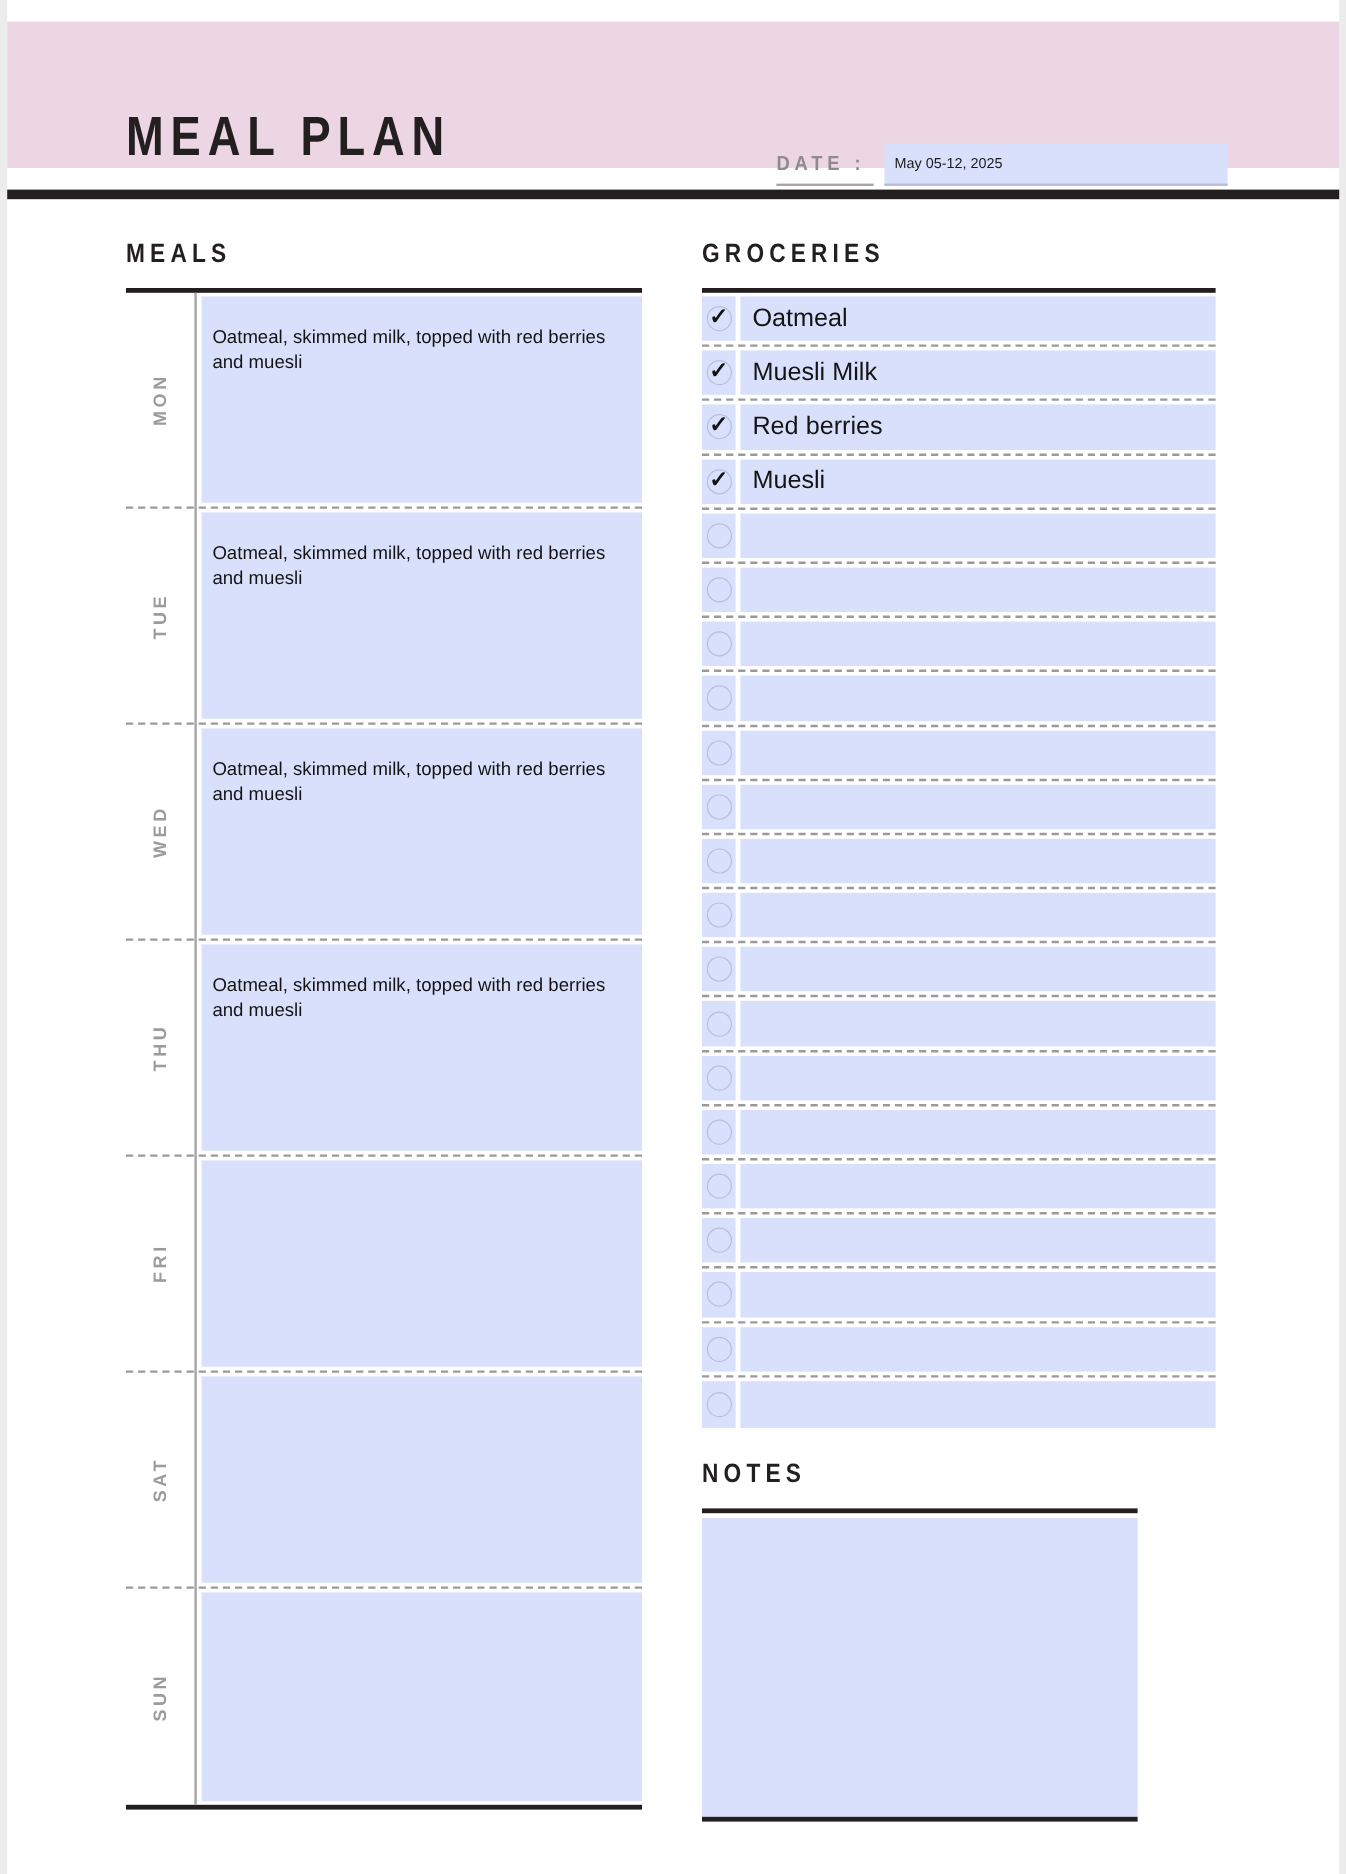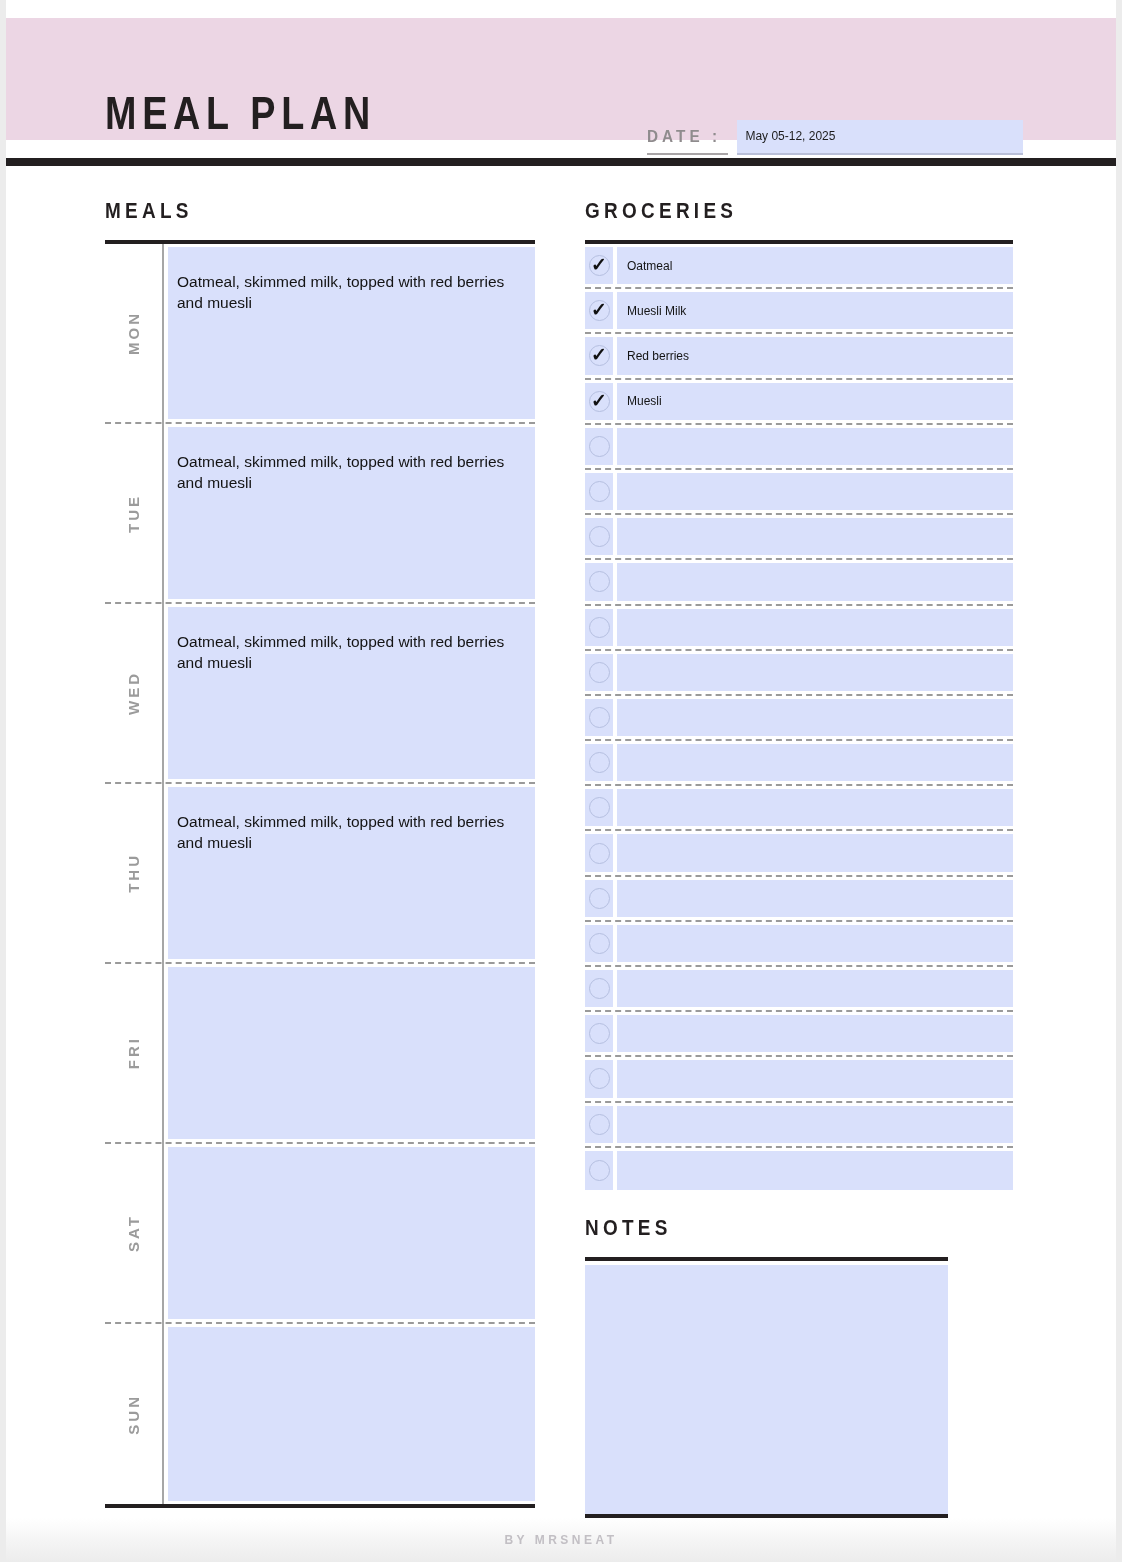--- a/index.html
+++ b/index.html
@@ -224,21 +224,21 @@
     margin-top: -2px;
   }
 
   .groc-field {
     flex: 1;
     background: #d9e0fb;
     margin: 3px 0;
     padding: 0 10px;
     display: flex;
     align-items: center;
-    font-size: 12px;
+    font-size: 21px;
     color: #141414;
     box-sizing: border-box;
   }
 
   
   #notes {
     position: absolute;
     left: 585px;
     top: 1215px;
     width: 363px;
@@ -487,17 +487,14 @@
       </div>
   </div>
 
   <div id="notes">
     <div class="sec-title">NOTES</div>
     <div class="sec-rule"></div>
     <div id="notes-box"></div>
     <div class="sec-rule-bottom"></div>
   </div>
 
-  <div id="footer">
-    <div id="footer-text">BY MRSNEAT</div>
-  </div>
 
 </div>
 
 </body></html>

